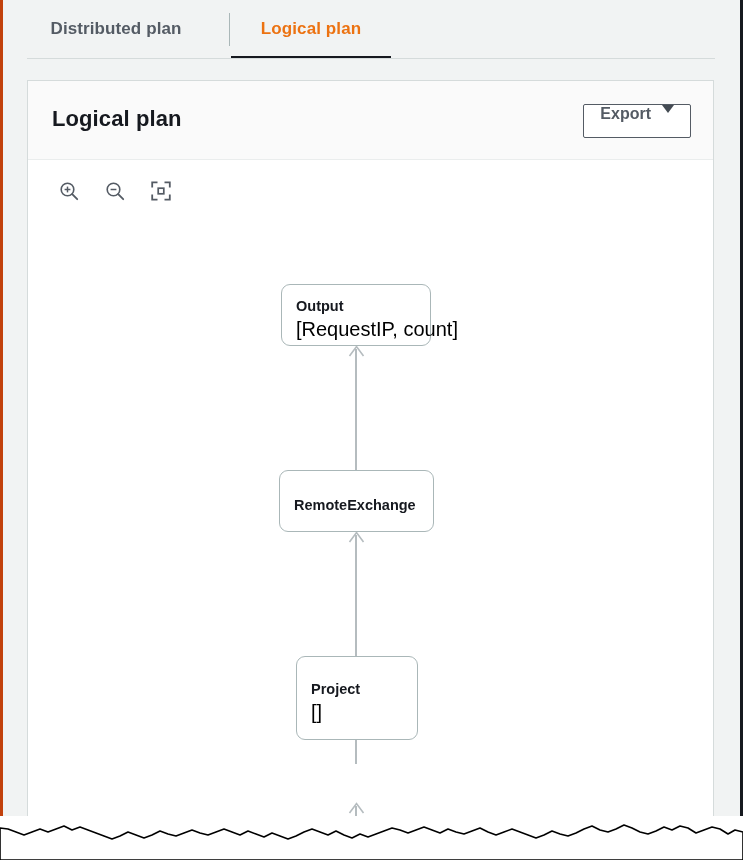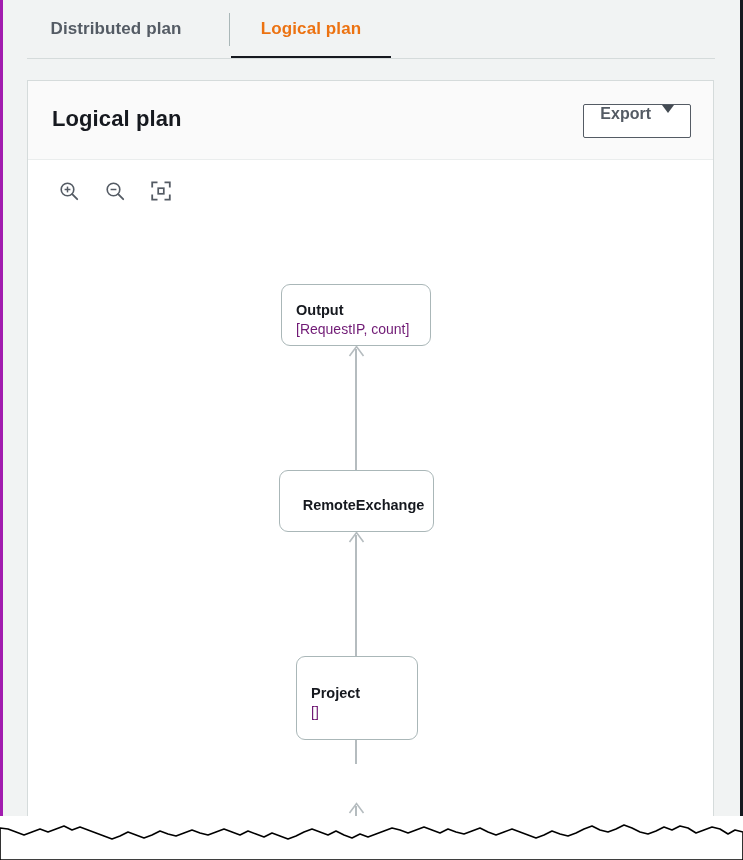--- a/index.html
+++ b/index.html
@@ -18,21 +18,21 @@
     overflow: hidden;
     background: #ffffff;
   }
   
   .page-canvas {
     position: absolute;
     left: 0; top: 0;
     width: 743px;
     height: 838px;
     background: #f1f3f3;
-    border-left: 3px solid #a21caf;
+    border-left: 3px solid #c2410c;
     border-right: 3px solid #16191f;
     box-sizing: border-box;
     overflow: hidden;
   }
   
   .tabs {
     position: absolute;
     left: 24px;
     top: 0;
     width: 688px;
@@ -166,22 +166,22 @@
   }
   .node-title {
     font-size: 14.5px;
     font-weight: bold;
     color: #16191f;
     line-height: 1.35;
     white-space: nowrap;
     margin-top: 10px;
   }
   .node-sub {
-    font-size: 14px;
-    color: #701a75;
+    font-size: 20px;
+    color: #000000;
     line-height: 1.35;
     white-space: nowrap;
   }
   .edge-line {
     position: absolute;
     width: 2px;
     background: #b5bcbf;
   }
   .edge-arrow {
     position: absolute;
@@ -280,21 +280,21 @@
           <svg width="17" height="12" viewBox="0 0 17 12">
             <path d="M1.5 11 L8.5 1.5 L15.5 11" fill="none" stroke="#b5bcbf" stroke-width="1.6"></path>
           </svg>
         </div>
 
         <div class="node" style="left:253px; top:124px; width:150px; height:62px;">
           <div class="node-title">Output</div>
           <div class="node-sub">[RequestIP, count]</div>
         </div>
 
-        <div class="node" style="left:251px; top:310px; width:155px; height:62px;text-align:center;">
+        <div class="node" style="left:251px; top:310px; width:155px; height:62px;">
           <div class="node-title">RemoteExchange</div>
         </div>
 
         <div class="node" style="left:268px; top:496px; width:122px; height:84px;">
           <div class="node-title">Project</div>
           <div class="node-sub">[]</div>
         </div>
 
       </div>
     </div>

